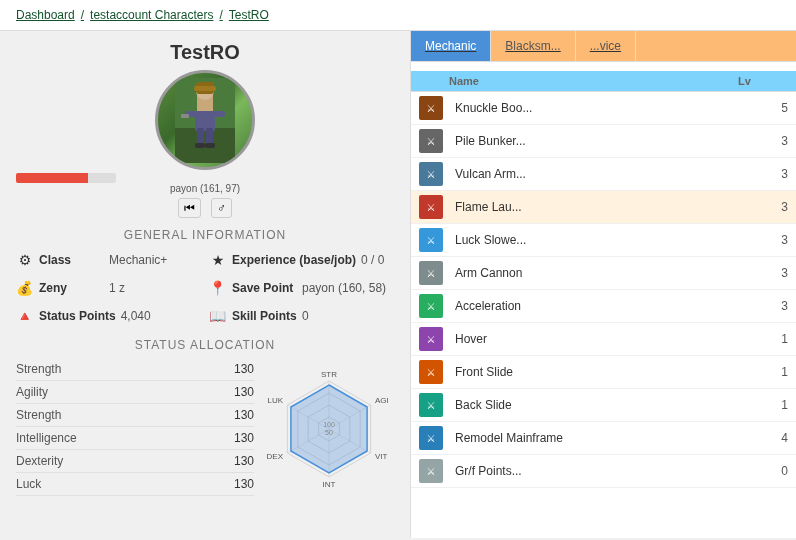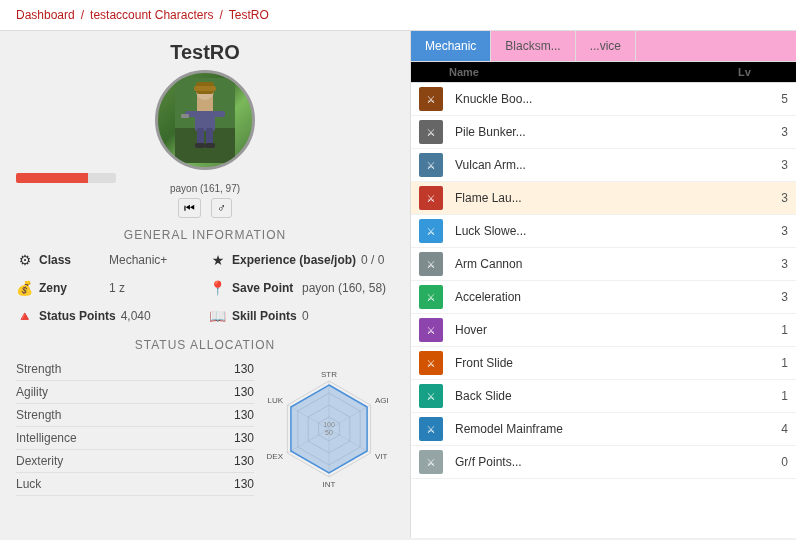--- a/index.html
+++ b/index.html
@@ -17,21 +17,21 @@
     .topbar {
       background: #fff;
       border-bottom: 1px solid #ddd;
       padding: 8px 16px;
       display: flex;
       align-items: center;
       gap: 6px;
       font-size: 12px;
       color: #555;
     }
-    .topbar span { color: #b91c1c; }
+    .topbar span { color: #14532d; text-decoration: underline; }
 
     
     .main {
       display: flex;
       height: calc(540px - 33px);
     }
 
     
     .left-panel {
       width: 410px;
@@ -174,46 +174,48 @@
       border-left: 1px solid #ddd;
       display: flex;
       flex-direction: column;
       overflow: hidden;
     }
 
     
     .tabs {
       display: flex;
       border-bottom: 1px solid #ddd;
-      background: #f9a8d4;
+      background: #fdba74;
       overflow-x: auto;
+      text-decoration: underline;
     }
     .tab {
       padding: 8px 14px;
       font-size: 12px;
       cursor: pointer;
       white-space: nowrap;
       border-right: 1px solid #ddd;
       color: #555;
     }
     .tab.active {
       background: #4a90d9;
       color: #fff;
     }
 
     
     .skills-header {
       display: grid;
       grid-template-columns: 30px 1fr 50px;
-      background: #000000;
+      background: #7dd3fc;
       border-bottom: 1px solid #ddd;
       padding: 4px 8px;
       font-size: 11px;
       font-weight: 600;
       color: #666;
+      margin-top: 9px;
     }
     .skills-body {
       overflow-y: auto;
       flex: 1;
     }
     .skill-row {
       display: grid;
       grid-template-columns: 30px 1fr 50px;
       align-items: center;
       padding: 4px 8px;

